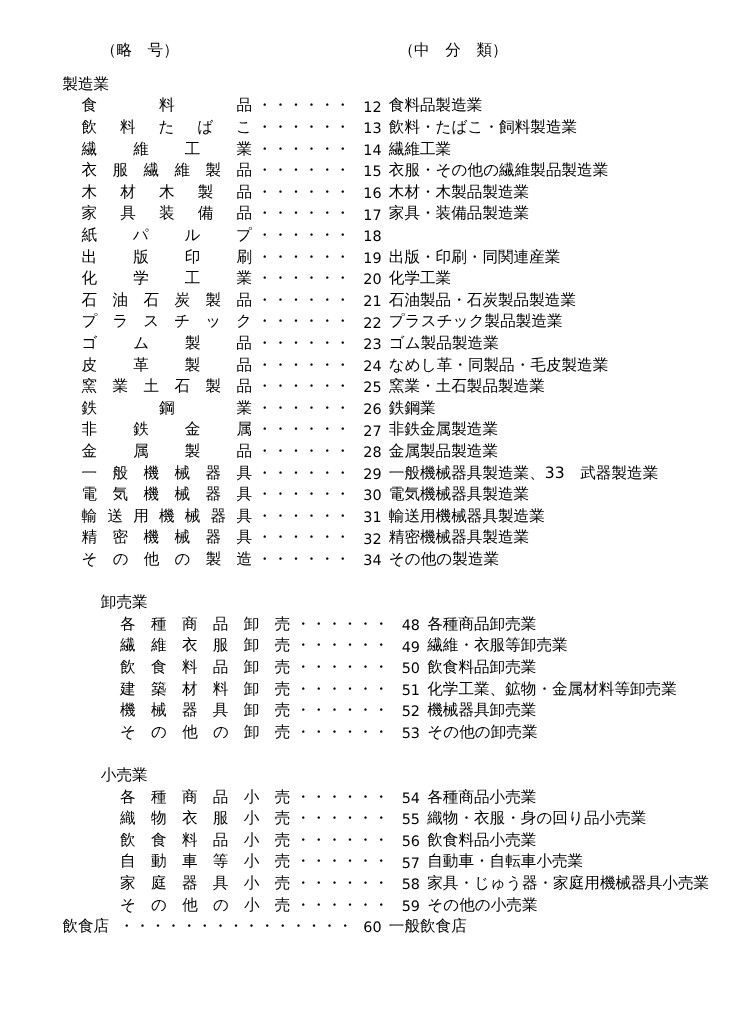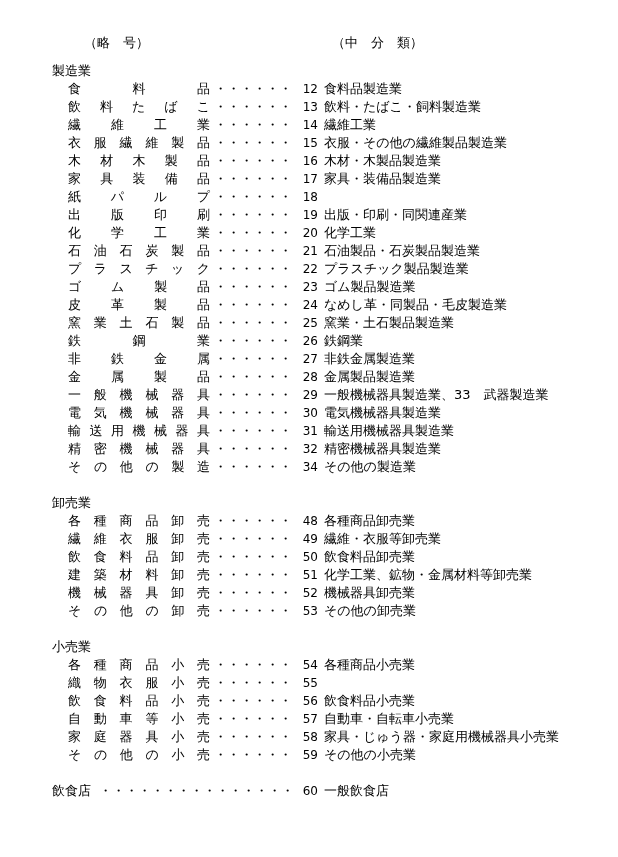--- a/index.html
+++ b/index.html
@@ -52,21 +52,21 @@
 
   
   .list {
     position: absolute;
     left: 0;
     top: 62px;
     width: 528px;
   }
 
   .group { margin: 0; padding: 0; }
-  .group + .group { margin-top: 18px; }
+  .group + .group { margin-top: 18px; margin-left: 32px; }
 
   .group-title {
     font-size: 13px;
     line-height: 18px;
     height: 18px;
     padding-left: 52px;
     white-space: pre;
   }
 
   .row {
@@ -126,21 +126,20 @@
     white-space: pre;
   }
 
   
   .single-row {
     position: relative;
     height: 18px;
     line-height: 18px;
     font-size: 13px;
     white-space: nowrap;
-    margin-top: 18px;
   }
   .single-row .s-label {
     position: absolute;
     left: 52px;
     top: 0;
     font-size: 13px;
     line-height: 18px;
     white-space: pre;
   }
   .single-row .s-leader {
@@ -547,20 +546,21 @@
           <div class="abbr">
             <span>織</span>
             <span>物</span>
             <span>衣</span>
             <span>服</span>
             <span>小</span>
             <span>売</span>
           </div>
           <div class="leader">・・・・・・・・・・・・・・・・・・・・</div>
           <div class="num">55</div>
+          <div class="desc">織物・衣服・身の回り品小売業</div>
         </div>
         <div class="row">
           <div class="abbr">
             <span>飲</span>
             <span>食</span>
             <span>料</span>
             <span>品</span>
             <span>小</span>
             <span>売</span>
           </div>

